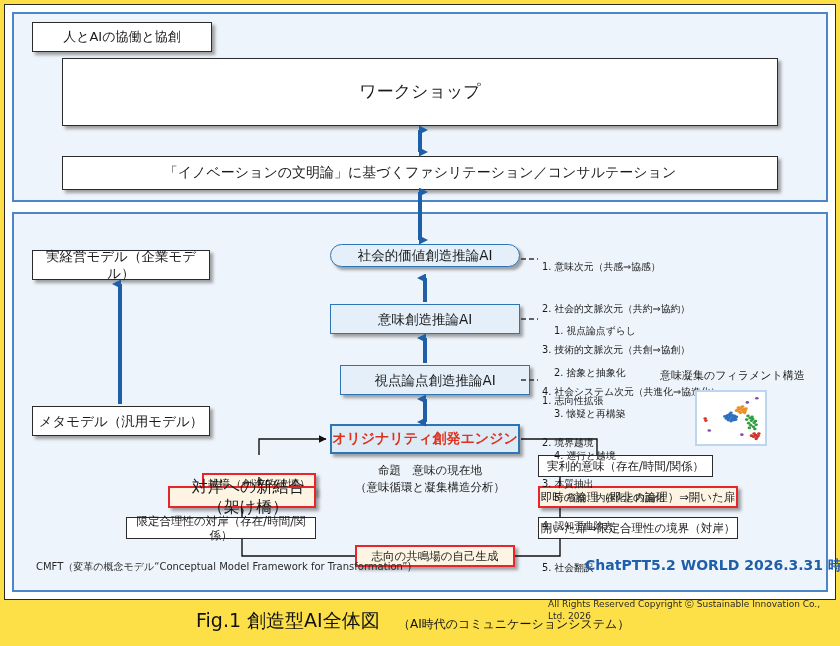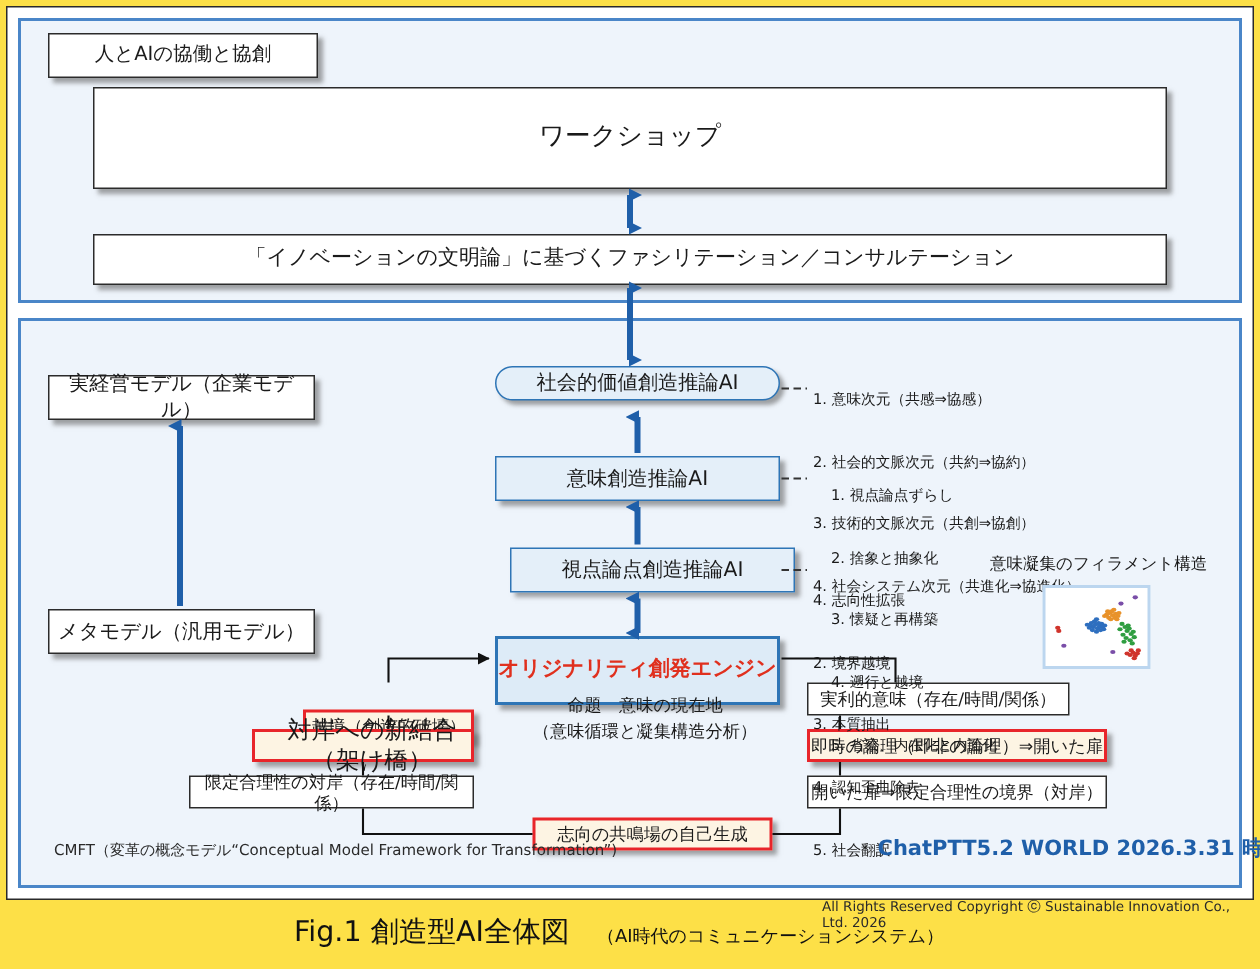--- a/index.html
+++ b/index.html
@@ -136,21 +136,21 @@
     left: 340px;
     top: 365px;
     width: 190px;
     height: 30px;
     font-size: 13.5px;
   }
   #box-engine {
     left: 330px;
     top: 424px;
     width: 190px;
-    height: 46px;
+    height: 30px;
     font-size: 14px;
   }
   
   #box-crossing {
     left: 202px;
     top: 473px;
     width: 114px;
     height: 22px;
     font-size: 11.5px;
   }
@@ -339,21 +339,21 @@
 
   <div class="num-list" id="list-meaning">
     <div>1. 視点論点ずらし</div>
     <div>2. 捨象と抽象化</div>
     <div>3. 懐疑と再構築</div>
     <div>4. 遡行と越境</div>
     <div>5. 省察、内在化と内面化</div>
   </div>
 
   <div class="num-list" id="list-view">
-    <div>4. 志向性拡張</div>
+    <div>1. 志向性拡張</div>
     <div>2. 境界越境</div>
     <div>3. 本質抽出</div>
     <div>4. 認知歪曲除去</div>
     <div>5. 社会翻訳</div>
   </div>
 
   <div class="free-text" id="filament-label">意味凝集のフィラメント構造</div>
   <div id="scatter-thumb">
     <svg id="scatter-svg" width="68" height="52" viewBox="0 0 100 100" preserveAspectRatio="none">
         <circle cx="44.00" cy="48.00" r="2.6" fill="#2e6fbf"></circle>

